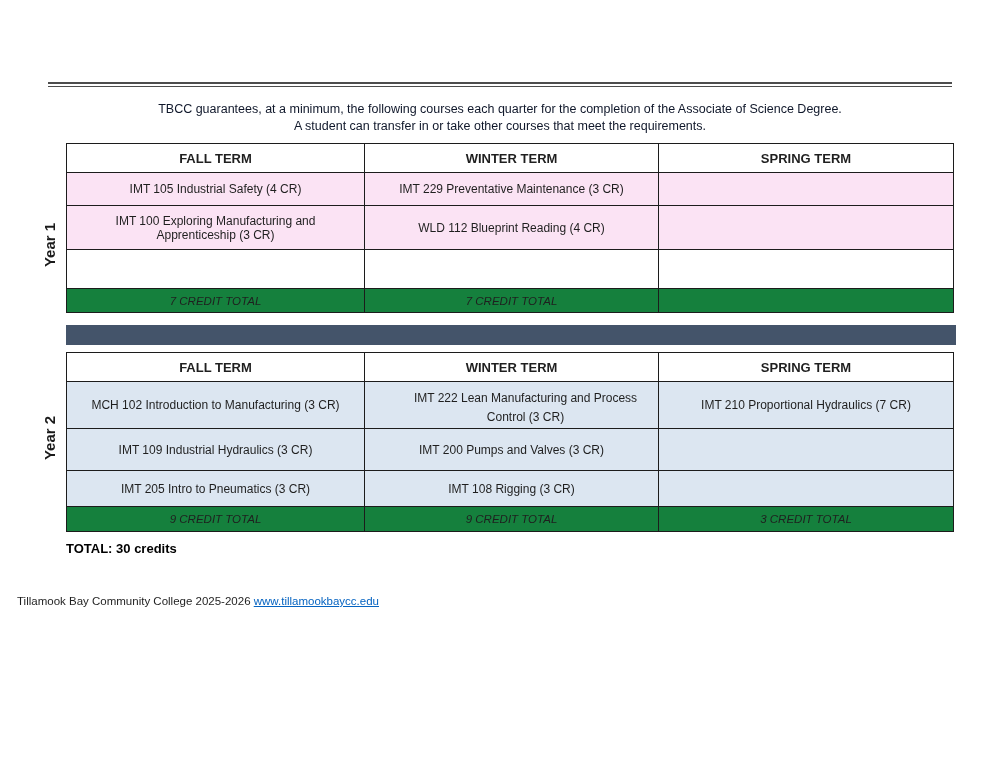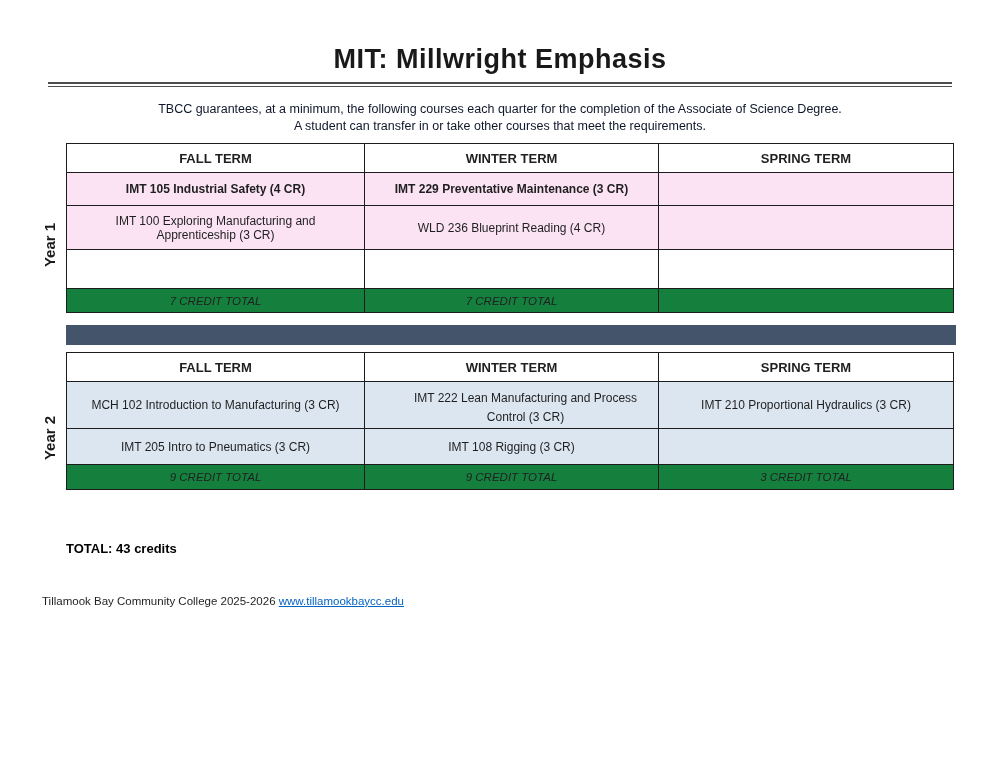--- a/index.html
+++ b/index.html
@@ -59,21 +59,21 @@
     overflow: hidden;
   }
   table.term-table th {
     font-size: 13px;
     font-weight: bold;
     height: 24px;
     background: #ffffff;
   }
   tr.hrow   { height: 28px; padding-left: 46px; }
 
-  .y1 tr.r1 { height: 33px; font-weight: bold; }
+  .y1 tr.r1 { height: 33px; }
   .y1 tr.r2 { height: 44px; }
   .y1 tr.r3 { height: 39px; }
   .y1 tr.tot { height: 24px; }
 
   .y2 tr.r1 { height: 35px; }
   .y2 tr.r2 { height: 42px; }
   .y2 tr.r3 { height: 36px; }
   .y2 tr.tot { height: 25px; }
 
   td.pink { background: #fbe3f4; }
@@ -118,37 +118,36 @@
     position: absolute;
     left: 66px;
     top: 541px;
     font-size: 13px;
     font-weight: bold;
     color: #000;
   }
 
   .footer {
     position: absolute;
-    left: 42px;
+    left: 17px;
     top: 595px;
     font-size: 11.5px;
     color: #1f1f1f;
   }
   .footer a {
     color: #0563c1;
     text-decoration: underline;
     cursor: pointer;
   }
 </style>
 </head>
 <body>
 
 <div class="page">
 
-  <div class="doc-title">MIT: Millwright Emphasis</div>
   <div class="title-rule"></div>
 
   <div class="subtitle l1">TBCC guarantees, at a minimum, the following courses each quarter for the completion of the Associate of Science Degree.</div>
   <div class="subtitle l2">A student can transfer in or take other courses that meet the requirements.</div>
 
   <div class="year-label y1lab">Year 1</div>
   <div class="year-label y2lab">Year 2</div>
 
   <table class="term-table y1">
     <colgroup>
@@ -164,21 +163,21 @@
       </tr>
     </thead>
     <tbody>
       <tr class="r1">
         <td class="pink">IMT 105 Industrial Safety (4 CR)</td>
         <td class="pink">IMT 229 Preventative Maintenance (3 CR)</td>
         <td class="pink"></td>
       </tr>
       <tr class="r2">
         <td class="pink">IMT 100 Exploring Manufacturing and Apprenticeship (3 CR)</td>
-        <td class="pink">WLD 236 Blueprint Reading (4 CR)</td>
+        <td class="pink">WLD 112 Blueprint Reading (4 CR)</td>
         <td class="pink"></td>
       </tr>
       <tr class="r3">
         <td></td>
         <td></td>
         <td></td>
       </tr>
       <tr class="tot">
         <td>7 CREDIT TOTAL</td>
         <td>7 CREDIT TOTAL</td>
@@ -201,34 +200,39 @@
         <th>WINTER TERM</th>
         <th>SPRING TERM</th>
       </tr>
     </thead>
     <tbody>
       <tr class="r1">
         <td class="blue">MCH 102 Introduction to Manufacturing (3 CR)</td>
         <td class="blue clipcell">
           <div class="clipwrap">IMT 222 Lean Manufacturing and Process Control (3 CR)</div>
         </td>
-        <td class="blue">IMT 210 Proportional Hydraulics (3 CR)</td>
+        <td class="blue">IMT 210 Proportional Hydraulics (7 CR)</td>
+      </tr>
+      <tr class="r2">
+        <td class="blue">IMT 109 Industrial Hydraulics (3 CR)</td>
+        <td class="blue">IMT 200 Pumps and Valves (3 CR)</td>
+        <td class="blue"></td>
       </tr>
       <tr class="r3">
         <td class="blue">IMT 205 Intro to Pneumatics (3 CR)</td>
         <td class="blue">IMT 108 Rigging (3 CR)</td>
         <td class="blue"></td>
       </tr>
       <tr class="tot">
         <td>9 CREDIT TOTAL</td>
         <td>9 CREDIT TOTAL</td>
         <td>3 CREDIT TOTAL</td>
       </tr>
     </tbody>
   </table>
 
-  <div class="grand-total">TOTAL: 43 credits</div>
+  <div class="grand-total">TOTAL: 30 credits</div>
 
   <div class="footer">
     <span>Tillamook Bay Community College 2025-2026 </span><a>www.tillamookbaycc.edu</a>
   </div>
 
 </div>
 
 </body></html>

